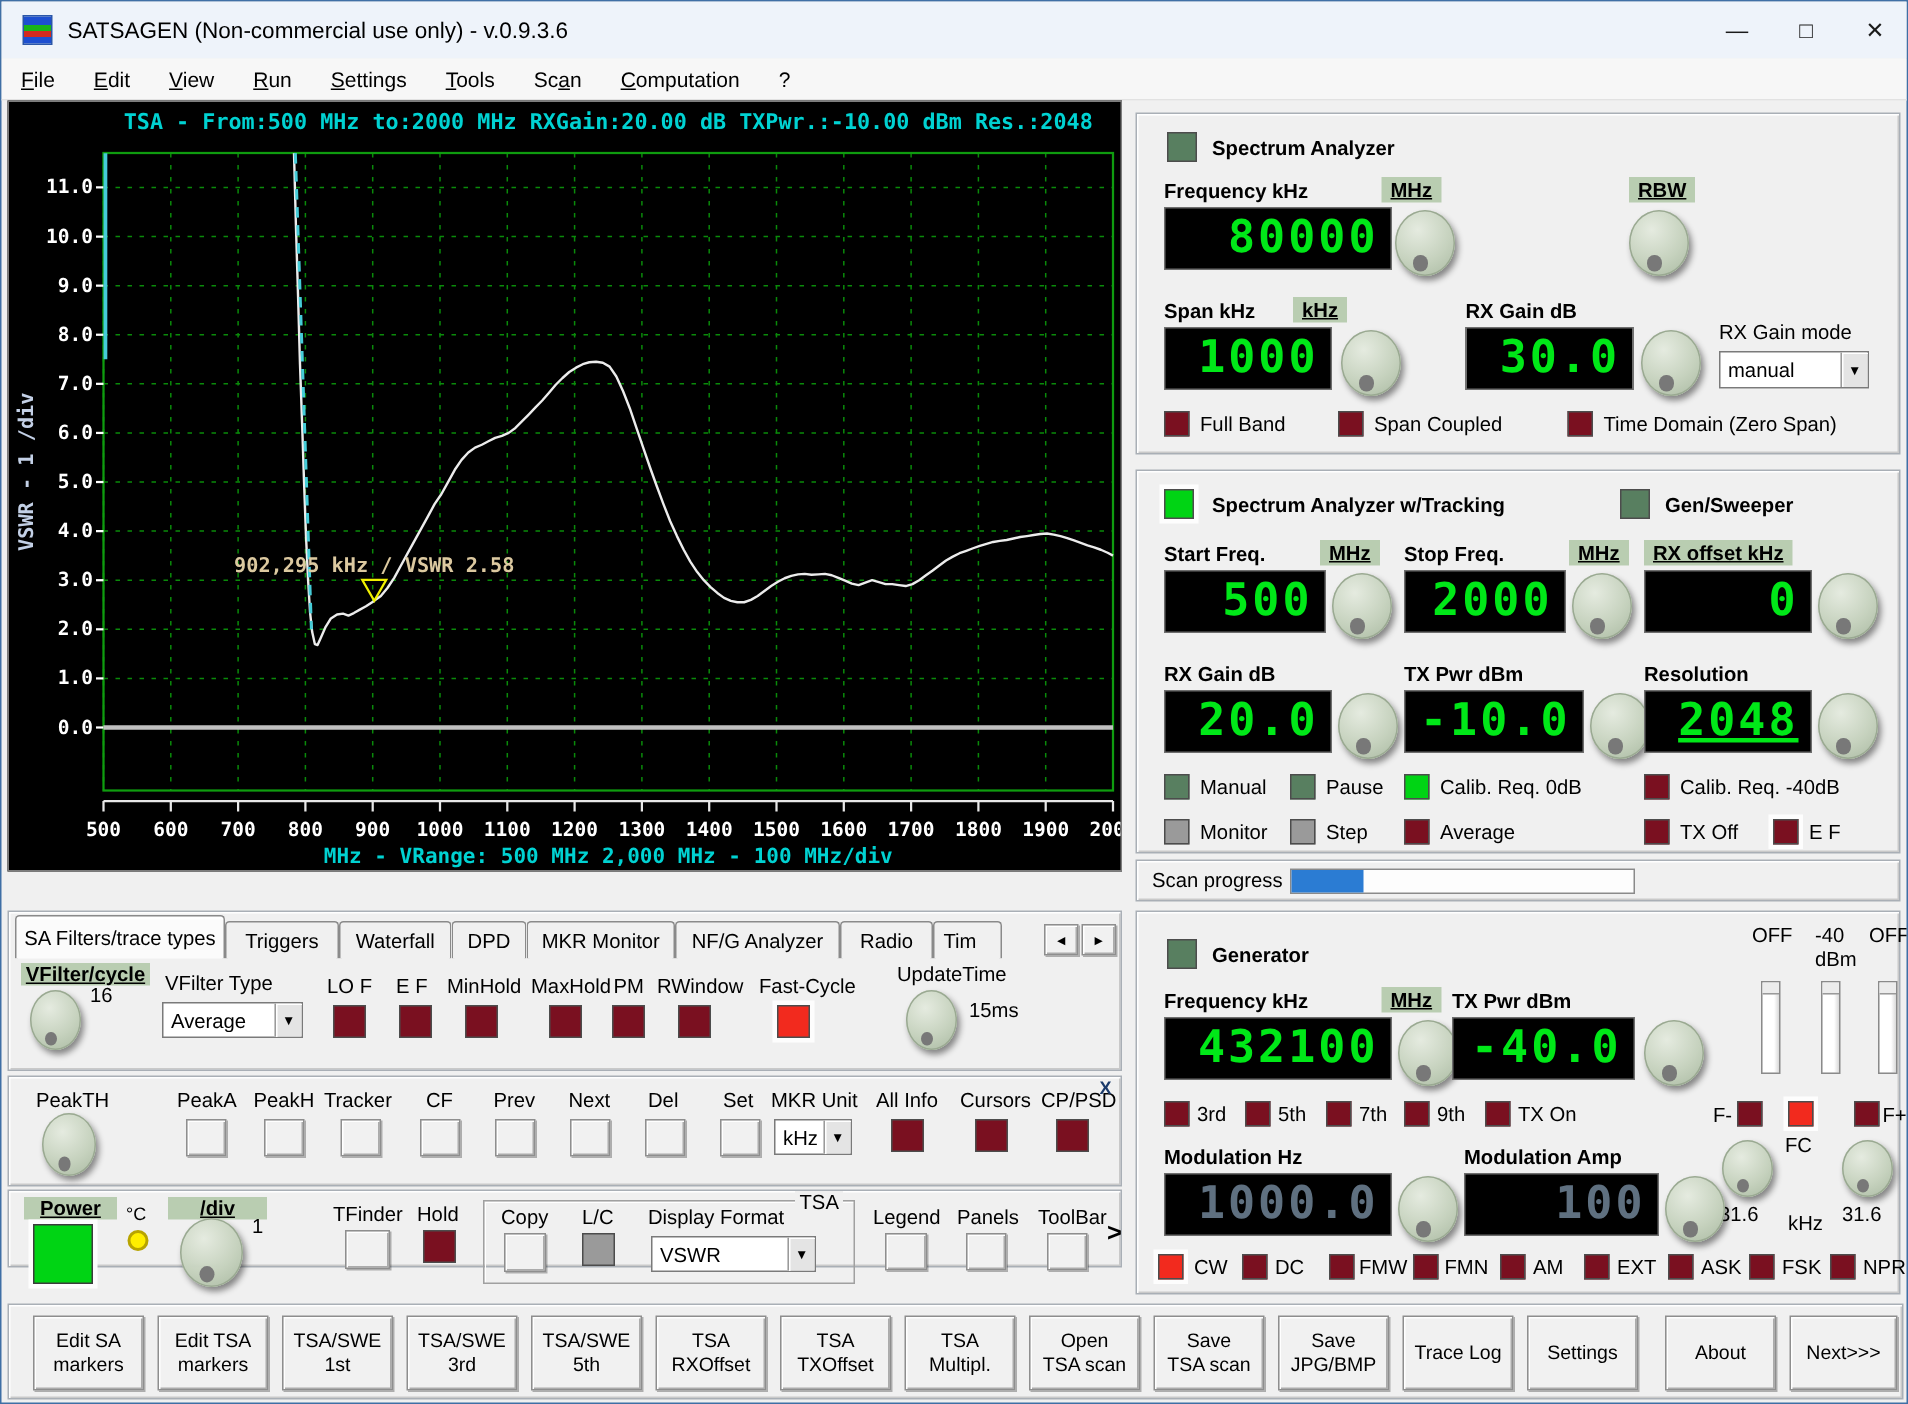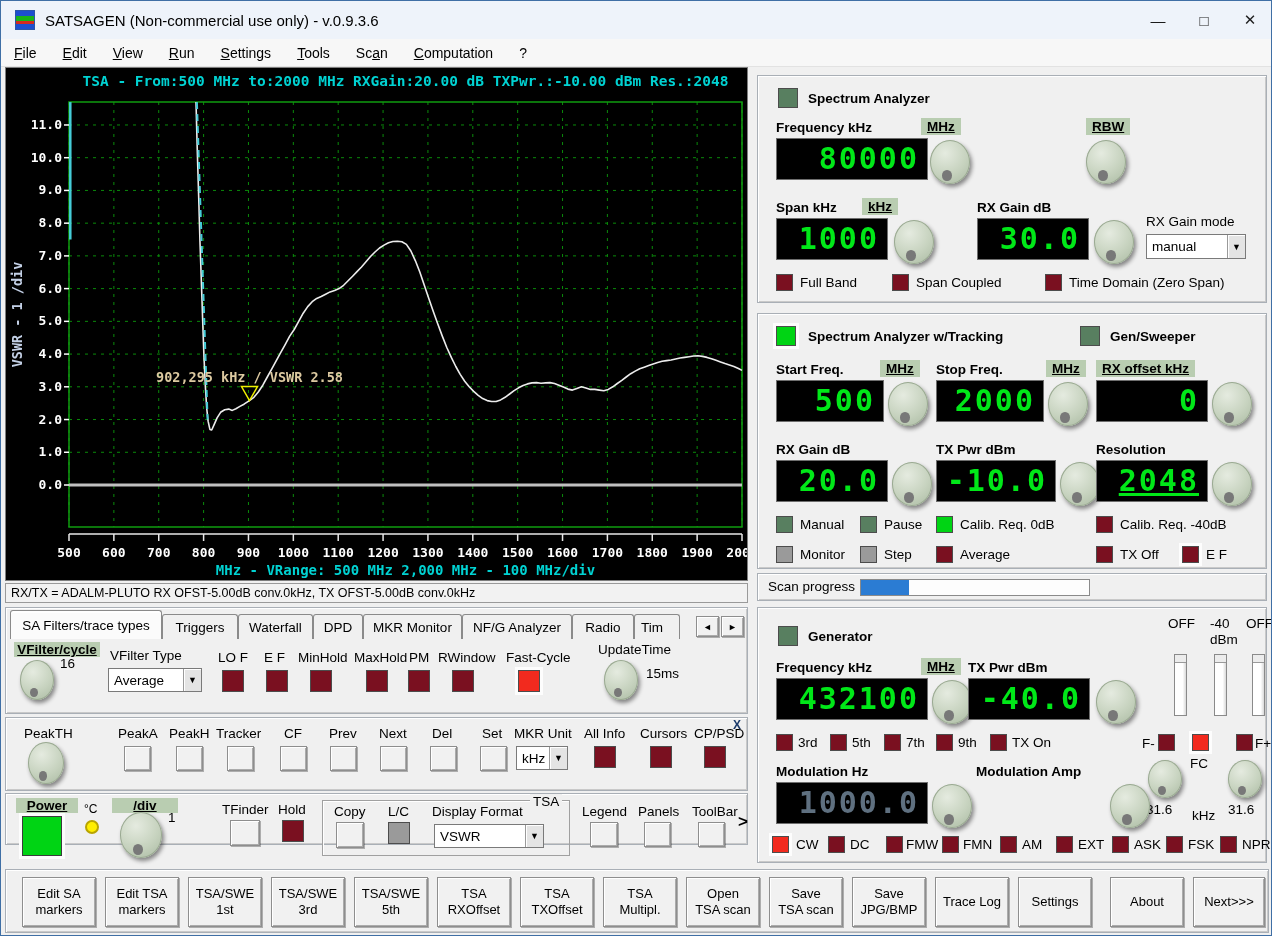--- a/index.html
+++ b/index.html
@@ -178,27 +178,24 @@
         <text x="736" y="489" fill="#ffffff" font-size="13" font-family="&quot;DejaVu Sans Mono&quot;,monospace" font-weight="bold" text-anchor="middle">2000</text>
         <text x="399.5" y="507" fill="#00d2d2" font-size="14" font-family="&quot;DejaVu Sans Mono&quot;,monospace" font-weight="bold" text-anchor="middle">MHz - VRange: 500 MHz 2,000 MHz - 100 MHz/div</text>
         <polyline points="190.0,34.1 191.3,83.2 192.7,129.0 194.0,174.8 195.4,214.1 196.7,253.4 198.0,289.4 199.4,318.8 200.7,340.1 202.1,353.2 203.9,361.4 205.7,362.0 207.9,357.1 211.1,349.9 214.6,344.3 218.7,341.7 222.7,341.1 226.3,342.4 229.9,340.7 233.9,338.4 238.0,336.2 243.4,332.6 247.9,329.3 252.3,324.0 256.8,317.2 261.3,309.0 265.8,300.8 270.3,292.6 274.8,284.4 279.3,276.3 283.7,268.1 288.2,261.5 292.7,253.4 297.2,245.2 301.7,238.6 306.2,233.7 310.7,230.4 315.2,228.5 319.6,226.2 324.1,223.9 328.6,222.6 333.1,220.6 337.6,217.3 342.1,212.8 346.6,208.2 351.0,203.6 355.5,199.0 360.0,193.8 364.5,188.5 369.0,184.0 373.5,180.0 378.0,177.1 382.5,174.8 386.9,173.5 391.4,173.2 395.9,173.8 400.4,176.4 404.9,183.0 409.4,192.8 413.9,204.3 418.3,217.3 422.8,230.4 427.3,243.5 431.8,256.0 436.3,268.1 440.8,279.5 445.3,289.4 449.8,298.5 454.2,306.4 458.7,313.2 463.2,318.8 467.7,323.4 472.2,327.3 476.7,330.6 481.2,332.6 485.6,333.5 490.1,333.5 494.6,331.9 499.1,329.3 503.6,326.0 508.1,322.7 512.6,319.8 517.1,317.5 521.5,315.9 526.0,314.9 530.5,314.6 535.0,315.2 539.5,314.9 544.0,314.6 548.5,315.5 552.9,317.2 557.4,319.1 561.9,321.1 566.4,322.1 570.9,320.4 575.4,318.8 579.9,320.1 584.4,321.4 588.8,321.4 593.3,322.1 597.8,322.7 602.3,321.4 606.8,318.8 611.3,315.5 615.8,312.3 620.2,309.0 624.7,305.7 629.2,303.1 633.7,300.8 638.2,299.2 642.7,297.5 647.2,295.9 651.7,294.6 656.1,293.3 660.6,292.6 665.1,292.0 669.6,291.0 674.1,290.0 678.6,289.4 683.1,288.7 687.5,288.0 692.0,287.7 696.5,288.4 701.0,289.4 705.5,290.7 710.0,292.3 714.5,293.9 719.0,295.6 723.4,296.9 727.9,298.5 732.4,300.5 736.0,302.4" fill="none" stroke="#ececec" stroke-width="1.6" stroke-linejoin="round"></polyline>
         <polyline points="63.0,417.0 736.0,417.0" fill="none" stroke="#c0c0c0" stroke-width="3" stroke-linejoin="round"></polyline>
         <polyline points="64.3,34.1 64.3,171.5" fill="none" stroke="#45ccd8" stroke-width="2.5" stroke-linejoin="round"></polyline>
         <polyline points="190.9,34.1 201.6,351.5" fill="none" stroke="#45ccd8" stroke-width="2" stroke-linejoin="round" stroke-dasharray="7,5"></polyline>
         <polygon points="235.49635666666666,318.5566 251.49635666666666,318.5566 243.49635666666666,332.5566" fill="none" stroke="#f0f000" stroke-width="1.5"></polygon>
         <text x="243.49635666666666" y="313.5566" fill="#dcc9a0" font-size="13.5" font-family="&quot;DejaVu Sans Mono&quot;,monospace" font-weight="bold" text-anchor="middle">902,295 kHz / VSWR 2.58</text>
       </svg>
   </div>
-  <div class="abs status-bar">
-    <span>RX/TX = ADALM-PLUTO RX OFST-5.00dB conv.0kHz, TX OFST-5.00dB conv.0kHz</span>
-  </div>
 
   <div class="abs panel" style="left:4px;top:606px;width:743px;height:107px;">
     <div class="tabstrip" style="left:4px;top:6px;">
-      <div class="tab selected" style="width:152px;">SA Filters/trace types</div>
+      <div class="tab selected" style="width:140px;">SA Filters/trace types</div>
       <div class="tab" style="width:76px;">Triggers</div>
       <div class="tab" style="width:75px;">Waterfall</div>
       <div class="tab" style="width:50px;">DPD</div>
       <div class="tab" style="width:99px;">MKR Monitor</div>
       <div class="tab" style="width:110px;">NF/G Analyzer</div>
       <div class="tab" style="width:62px;">Radio</div>
       <div class="tab" style="width:46px;justify-content:flex-start;padding-left:6px;">Tim</div>
     </div>
     <div class="abs raised" style="left:690px;top:8px;width:23px;height:21px;display:flex;align-items:center;justify-content:center;font-size:9px;">◄</div>
     <div class="abs raised" style="left:715px;top:8px;width:23px;height:21px;display:flex;align-items:center;justify-content:center;font-size:9px;">►</div>
@@ -431,20 +428,21 @@
     <div class="abs knob" style="left:390px;top:152px;width:34px;height:38px;"></div>
     <div class="abs knob" style="left:470px;top:152px;width:34px;height:38px;"></div>
     <div class="abs lbl" style="left:388px;top:194px;">31.6</div>
     <div class="abs lbl" style="left:434px;top:200px;">kHz</div>
     <div class="abs lbl" style="left:470px;top:194px;">31.6</div>
 
     <div class="abs lbl bold" style="left:18px;top:156px;">Modulation Hz</div>
     <div class="abs lbl bold" style="left:218px;top:156px;">Modulation Amp</div>
     <div class="abs display disabled" style="left:18px;top:174px;width:152px;">1000.0</div>
     <div class="abs knob" style="left:174px;top:176px;width:40px;height:44px;"></div>
+    <div class="abs display disabled" style="left:218px;top:174px;width:130px;">100</div>
     <div class="abs knob" style="left:352px;top:176px;width:40px;height:44px;"></div>
 
     <span class="abs led sq17 r-on focusbox" style="left:14px;top:228px;"></span>
     <div class="abs lbl" style="left:38px;top:229px;">CW</div>
     <span class="abs led sq17 maroon" style="left:70px;top:228px;"></span>
     <div class="abs lbl" style="left:92px;top:229px;">DC</div>
     <span class="abs led sq17 maroon" style="left:128px;top:228px;"></span>
     <div class="abs lbl" style="left:148px;top:229px;">FMW</div>
     <span class="abs led sq17 maroon" style="left:184px;top:228px;"></span>
     <div class="abs lbl" style="left:205px;top:229px;">FMN</div>

